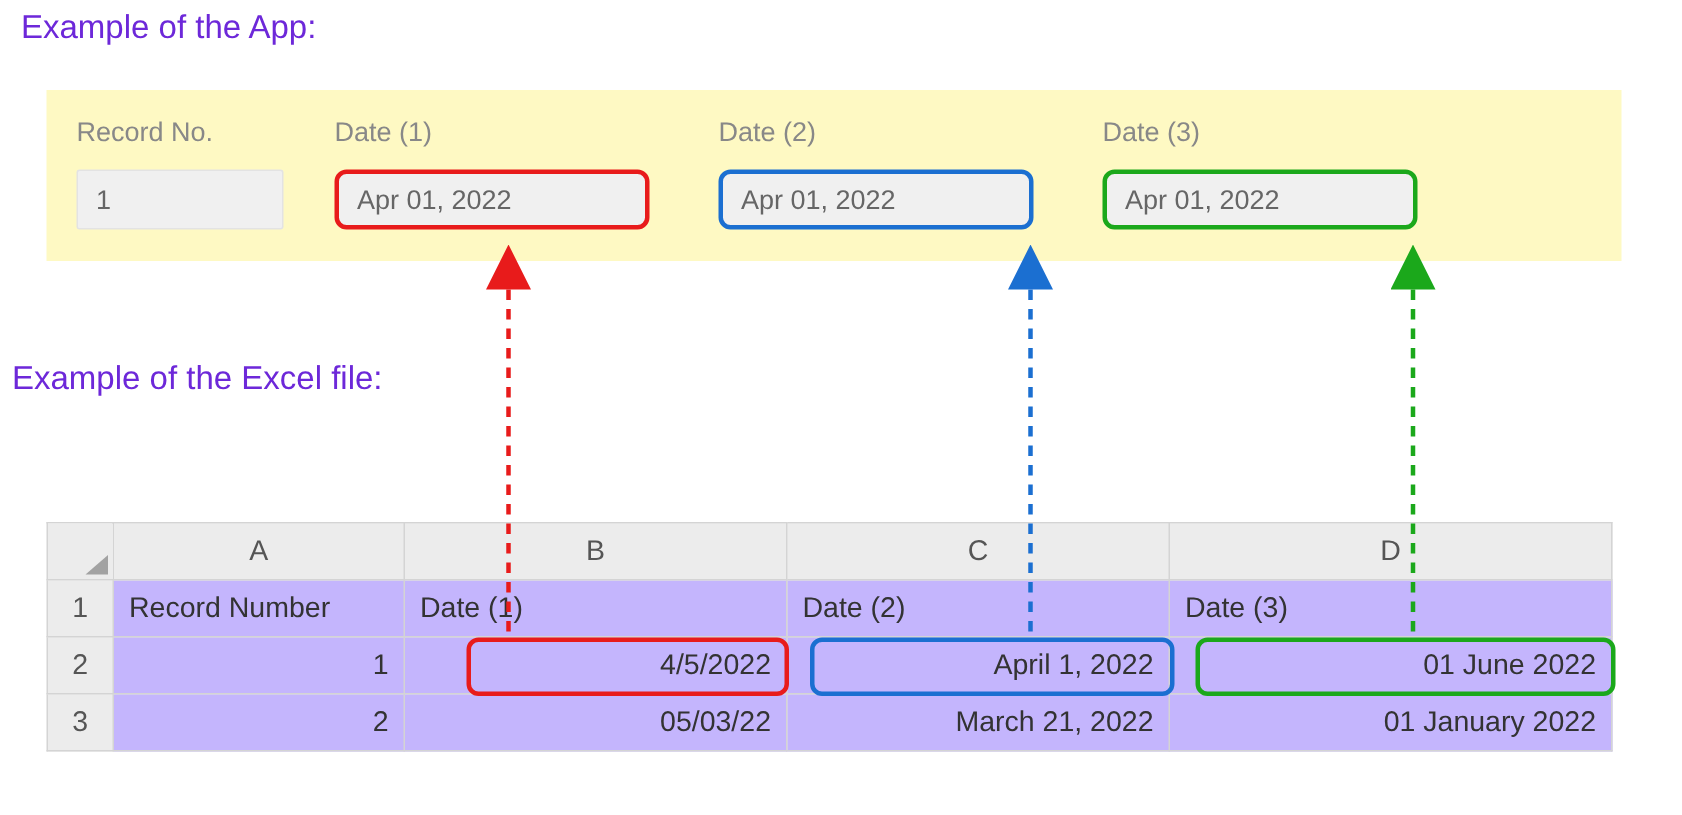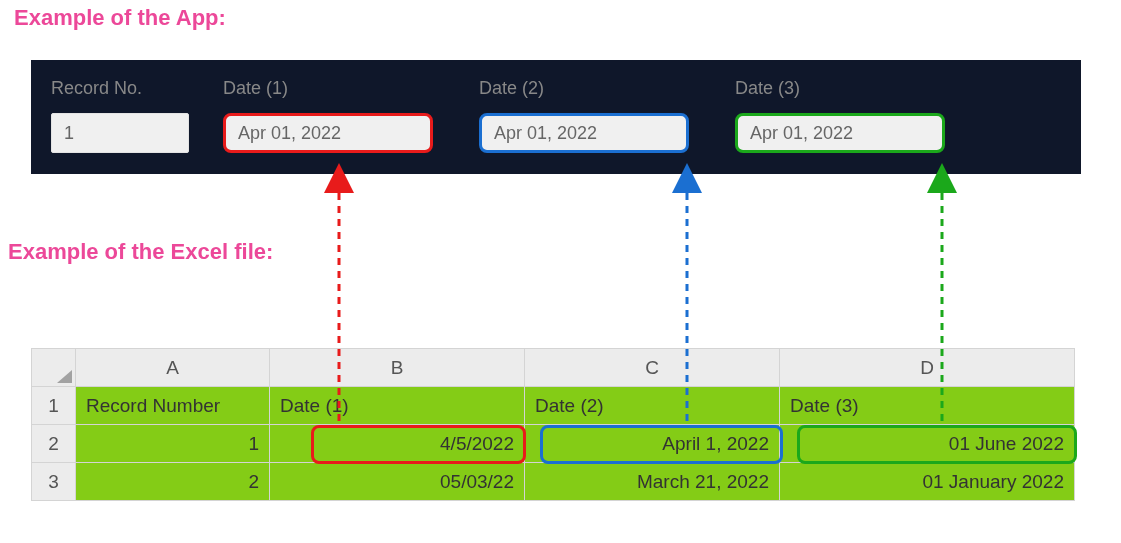--- a/index.html
+++ b/index.html
@@ -6,36 +6,36 @@
   body {
     font-family: "Segoe UI", Arial, sans-serif;
     background: #fff;
     width: 1121px;
     height: 543px;
     position: relative;
     color: #333;
   }
 
   .heading {
-    font-weight: 700;
+    font-weight: 400;
     font-size: 22px;
-    color: #ec4899;
+    color: #6d28d9;
     position: absolute;
   }
   #heading-app { left: 14px; top: 5px; }
   #heading-excel { left: 8px; top: 239px; }
 
   
   .app-panel {
     position: absolute;
     left: 31px;
     top: 60px;
     width: 1050px;
     height: 114px;
-    background: #0f172a;
+    background: #fef9c3;
     font-family: Arial, sans-serif;
   }
   .app-col {
     position: absolute;
     top: 18px;
   }
   .app-label {
     font-size: 18px;
     font-weight: 400;
     color: #888;
@@ -70,21 +70,21 @@
     position: absolute;
     left: 31px;
     top: 348px;
     border-collapse: collapse;
     font-size: 19px;
     font-family: "Segoe UI", Arial, sans-serif;
     color: #333;
   }
   .excel td, .excel th {
     border: 1px solid #d4d4d4;
-    background: #84cc16;
+    background: #c4b5fd;
     height: 38px;
     text-align: right;
     padding: 0 10px;
     font-weight: 400;
   }
   .excel th {
     background: #ececec;
     text-align: center;
     color: #555;
   }

